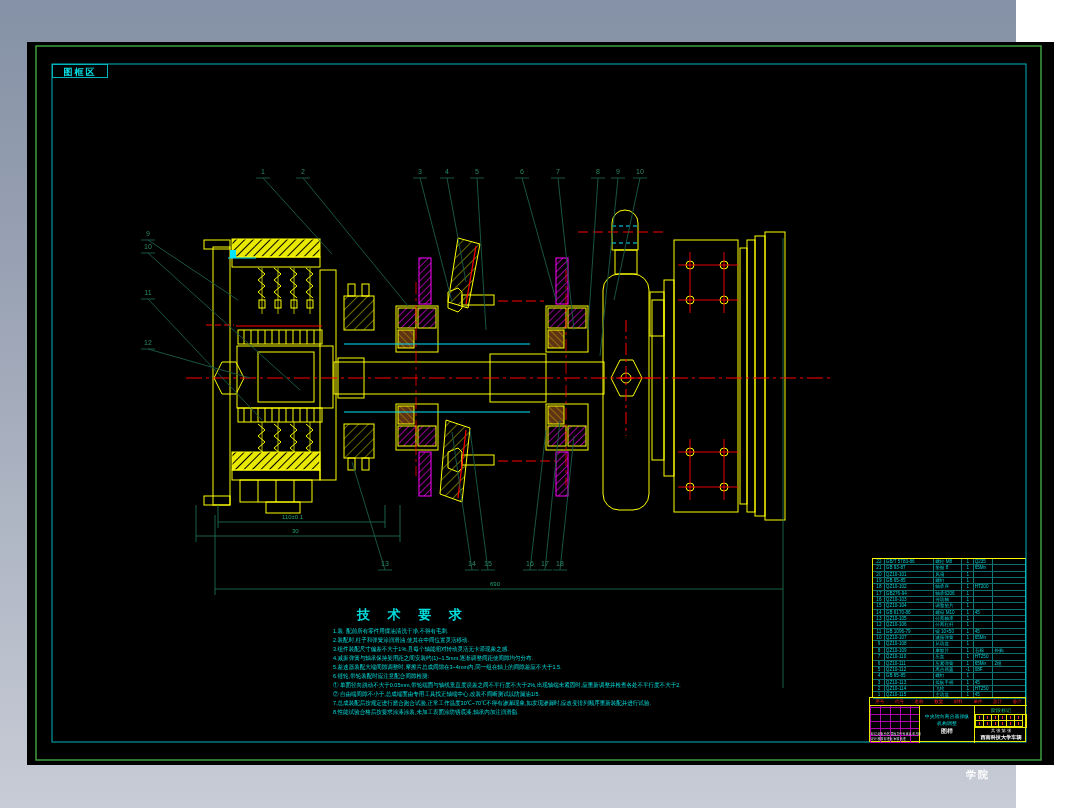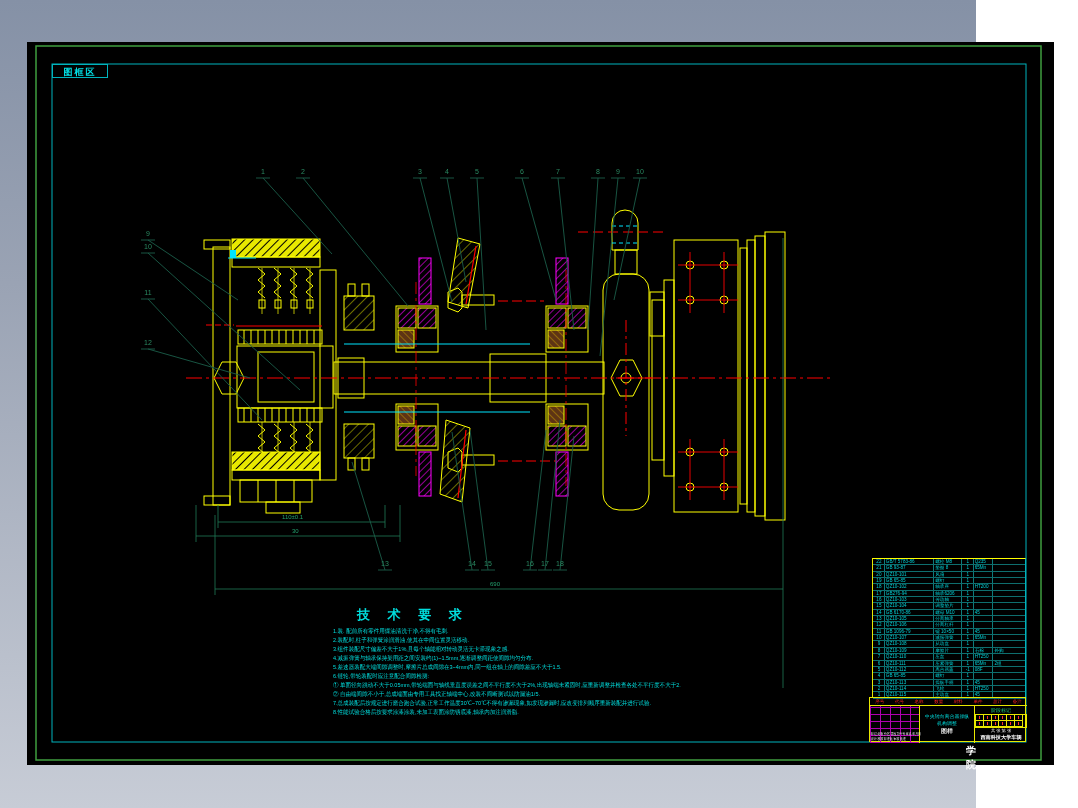--- a/index.html
+++ b/index.html
@@ -1,18 +1,18 @@
 <!DOCTYPE html>
 <html><head>
 <meta charset="utf-8">
 <style>
   html,body{margin:0;padding:0;width:1078px;height:808px;overflow:hidden;
     font-family:"Liberation Sans",sans-serif;}
   .stage{position:relative;width:976px;height:808px;
-    background:linear-gradient(180deg,#8591a6 0%,#9aa3b4 35%,#c7ccd6 100%);}
+    background:linear-gradient(180deg,#8591a6 0%,#9aa3b4 35%,#c7ccd6 100%);padding-left:40px;}
   .canvas{position:absolute;left:27px;top:42px;width:1027px;height:723px;background:#000;}
   svg{position:absolute;left:0;top:0;}
   
   .corner-label{position:absolute;left:52px;top:64px;width:56px;height:14px;
     border:1px solid #00b3bd;color:#00e0e6;font-weight:bold;font-size:9px;
     line-height:14px;text-align:center;letter-spacing:2px;box-sizing:border-box;}
   
   .tech{position:absolute;left:333px;top:606px;width:330px;color:#00dede;}
   .tech .t-title{font-size:13px;font-weight:bold;letter-spacing:7px;margin-left:24px;margin-bottom:3px;}
   .tech .t-line{font-size:6px;line-height:9px;white-space:nowrap;transform-origin:left;transform:scaleX(.92);}
@@ -41,21 +41,21 @@
     border-right:1px solid #e8e800;color:#00dede;text-align:center;}
   .tb-title .l1{font-size:5.5px;line-height:7px;margin-top:7px;transform:scale(.9);}
   .tb-title .l2{font-size:6px;font-weight:bold;color:#e8e8e8;}
   .tb-right{position:absolute;left:105px;top:8px;width:52px;height:37px;box-sizing:border-box;}
   .tb-right .stage-lab{color:#18c878;font-size:5px;text-align:center;line-height:8px;}
   .mini-grid{height:14px;border:1px solid #e8e800;box-sizing:border-box;display:flex;flex-wrap:wrap;}
   .mini-grid i{display:block;width:15.5%;height:6px;border-right:1px solid #e8e800;border-bottom:1px solid #e8e800;box-sizing:border-box;position:relative;}
   .mini-grid i::after{content:"";position:absolute;left:45%;top:1px;width:1px;height:3px;background:#ff3030;}
   .sheet-info{color:#fff;font-size:4.2px;text-align:center;line-height:5px;}
   .org{color:#fff;font-size:5.6px;font-weight:bold;text-align:center;line-height:8px;white-space:nowrap;transform:scale(.92);}
-  .campus{position:absolute;left:966px;top:744px;color:#fff;font-size:10px;font-weight:bold;letter-spacing:2px;}
+  .campus{position:absolute;left:966px;top:768px;color:#fff;font-size:10px;font-weight:bold;letter-spacing:2px;}
 </style>
 </head>
 <body>
 
 <div class="stage">
   <div class="canvas"></div>
 
   <svg width="1078" height="808" viewBox="0 0 1078 808">
     <defs>
       <pattern id="hY" width="6" height="6" patternTransform="rotate(45)" patternUnits="userSpaceOnUse">

